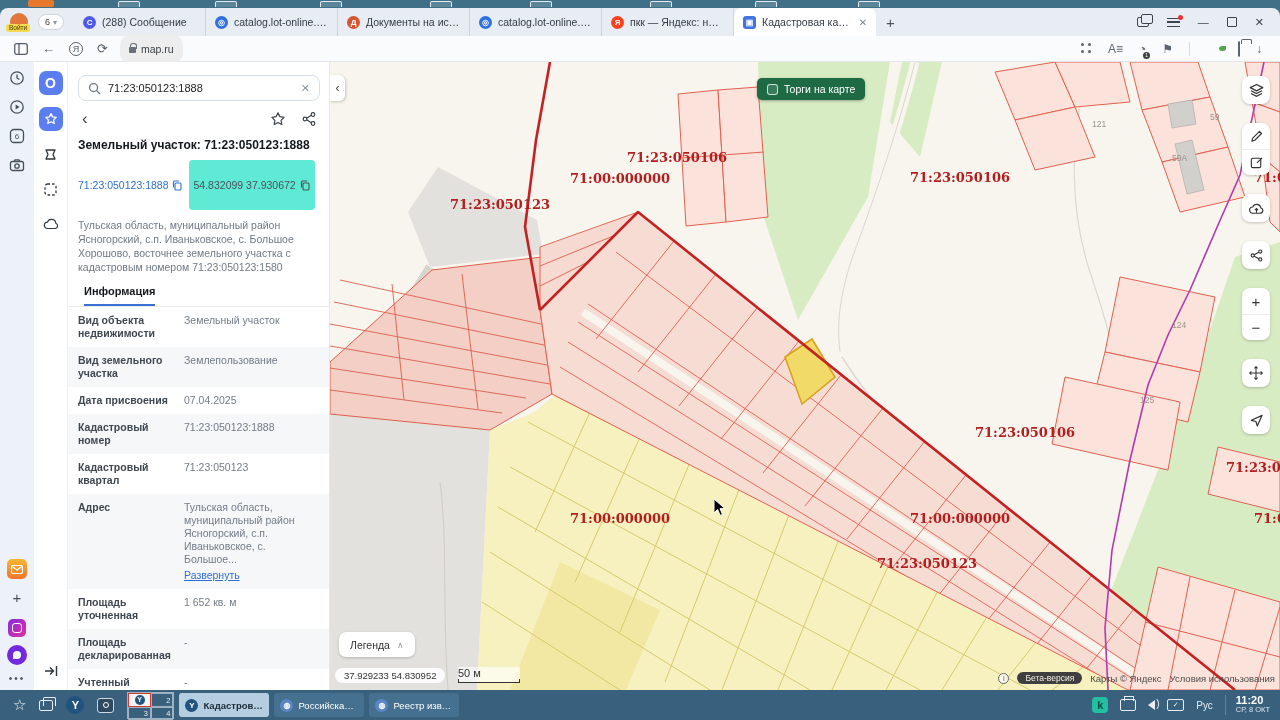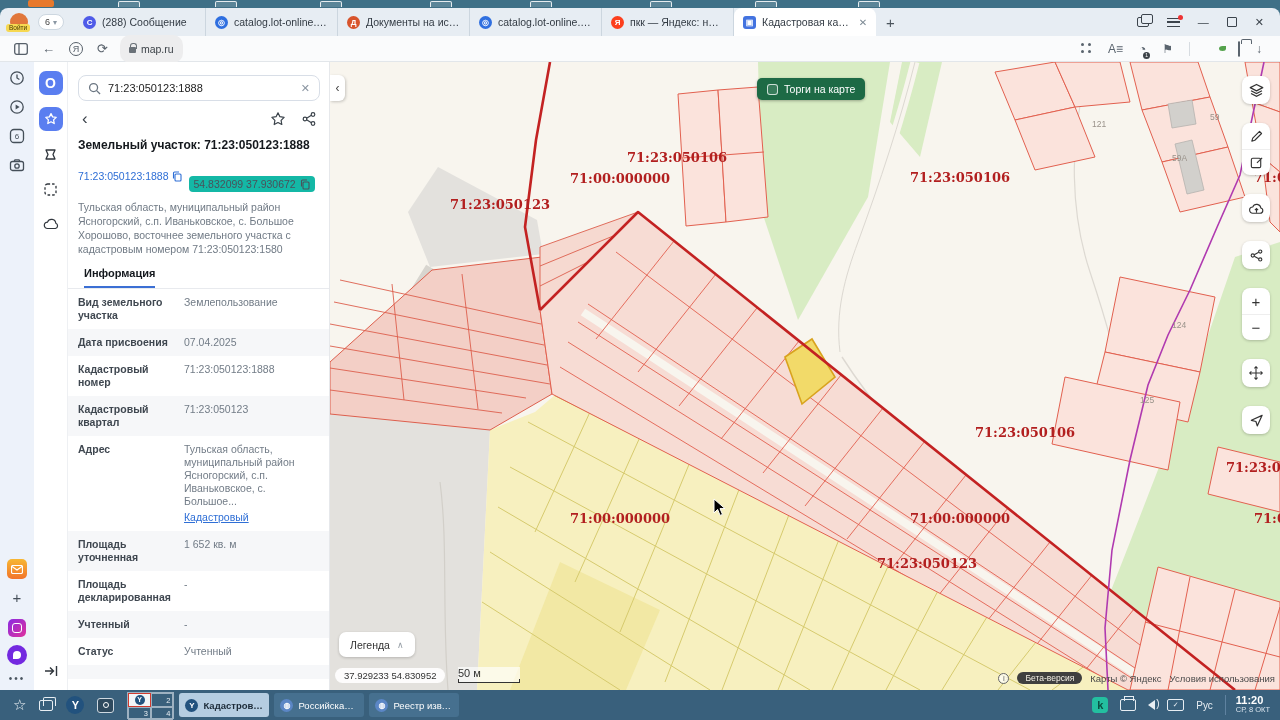--- a/index.html
+++ b/index.html
@@ -76,21 +76,21 @@
   .searchbox { margin:13px 9px 0 10px; height:26px; border:1px solid #d8dee7; border-radius:8px; display:flex; align-items:center; padding:0 9px; gap:7px; }
   .searchbox input { border:none; outline:none; flex:1; font-size:11px; color:#222; font-family:inherit; background:transparent; }
   .clear-x { color:#8a95a1; font-size:11px; }
   .actions { display:flex; align-items:center; margin:10px 12px 0 14px; color:#3a424a; }
   .actions .back { font-size:17px; line-height:14px; }
   .actions .sp { flex:1; }
   .actions svg { margin-left:15px; }
   .ptitle { margin:11px 12px 0 10px; font-size:12px; font-weight:bold; color:#14181d; }
   .chips { display:flex; align-items:center; gap:7px; margin:8px 10px 0 10px; }
   .cad-link { color:#2f6fd6; font-size:10.5px; display:flex; align-items:center; gap:3px; }
-  .coord-chip { background:#14b8a6; border-radius:4px; padding:2px 5px; color:#4a525b; display:flex; align-items:center; gap:4px; font-size:10.5px;margin-top:16px; }
+  .coord-chip { background:#5eead4; border-radius:4px; padding:19px 5px; color:#4a525b; display:flex; align-items:center; gap:4px; font-size:10.5px; }
   .address { margin:8px 12px 0 10px; color:#707a85; line-height:14px; }
   .ptab { margin-top:11px; border-bottom:1px solid #e8eaee; padding:0 0 0 16px; }
   .ptab span { display:inline-block; font-weight:bold; color:#14181d; font-size:11px; padding-bottom:7px; border-bottom:2px solid #3b6fd4; }
   .irow { display:grid; grid-template-columns:98px 1fr; gap:8px; padding:7px 10px; line-height:13px; }
   .irow:nth-child(even) { background:#f6f7f9; }
   .ilabel { color:#3f4750; font-weight:bold; font-size:10.5px; }
   .ival { color:#727c87; }
   .ilink { display:block; color:#2f6fd6; text-decoration:underline; margin-top:3px; }
 
   
@@ -357,20 +357,24 @@
           <svg class="ic" width="10" height="11" viewBox="0 0 10 11">
               <rect x="3" y="3" width="6" height="7" rx="1" fill="none" stroke="#4a525b" stroke-width="1.1"></rect>
               <path d="M1.5 7.5V2A1 1 0 012.5 1H7" fill="none" stroke="#4a525b" stroke-width="1.1"></path>
             </svg>
         </span>
       </div>
       <div class="address">Тульская область, муниципальный район Ясногорский, с.п. Иваньковское, с. Большое Хорошово, восточнее земельного участка с кадастровым номером 71:23:050123:1580</div>
       <div class="ptab"><span>Информация</span></div>
       <div class="info-rows">
 
+          <div class="irow">
+            <div class="ilabel">Вид объекта недвижимости</div>
+            <div class="ival"><span>Земельный участок</span></div>
+          </div>
 
           <div class="irow">
             <div class="ilabel">Вид земельного участка</div>
             <div class="ival"><span>Землепользование</span></div>
           </div>
 
           <div class="irow">
             <div class="ilabel">Дата присвоения</div>
             <div class="ival"><span>07.04.2025</span></div>
           </div>
@@ -380,21 +384,21 @@
             <div class="ival"><span>71:23:050123:1888</span></div>
           </div>
 
           <div class="irow">
             <div class="ilabel">Кадастровый квартал</div>
             <div class="ival"><span>71:23:050123</span></div>
           </div>
 
           <div class="irow">
             <div class="ilabel">Адрес</div>
-            <div class="ival"><span>Тульская область, муниципальный район Ясногорский, с.п. Иваньковское, с. Большое...</span><a class="ilink">Кадастровый</a></div>
+            <div class="ival"><span>Тульская область, муниципальный район Ясногорский, с.п. Иваньковское, с. Большое...</span><a class="ilink">Развернуть</a></div>
           </div>
 
           <div class="irow">
             <div class="ilabel">Площадь уточненная</div>
             <div class="ival"><span>1 652 кв. м</span></div>
           </div>
 
           <div class="irow">
             <div class="ilabel">Площадь декларированная</div>
             <div class="ival"><span>-</span></div>

